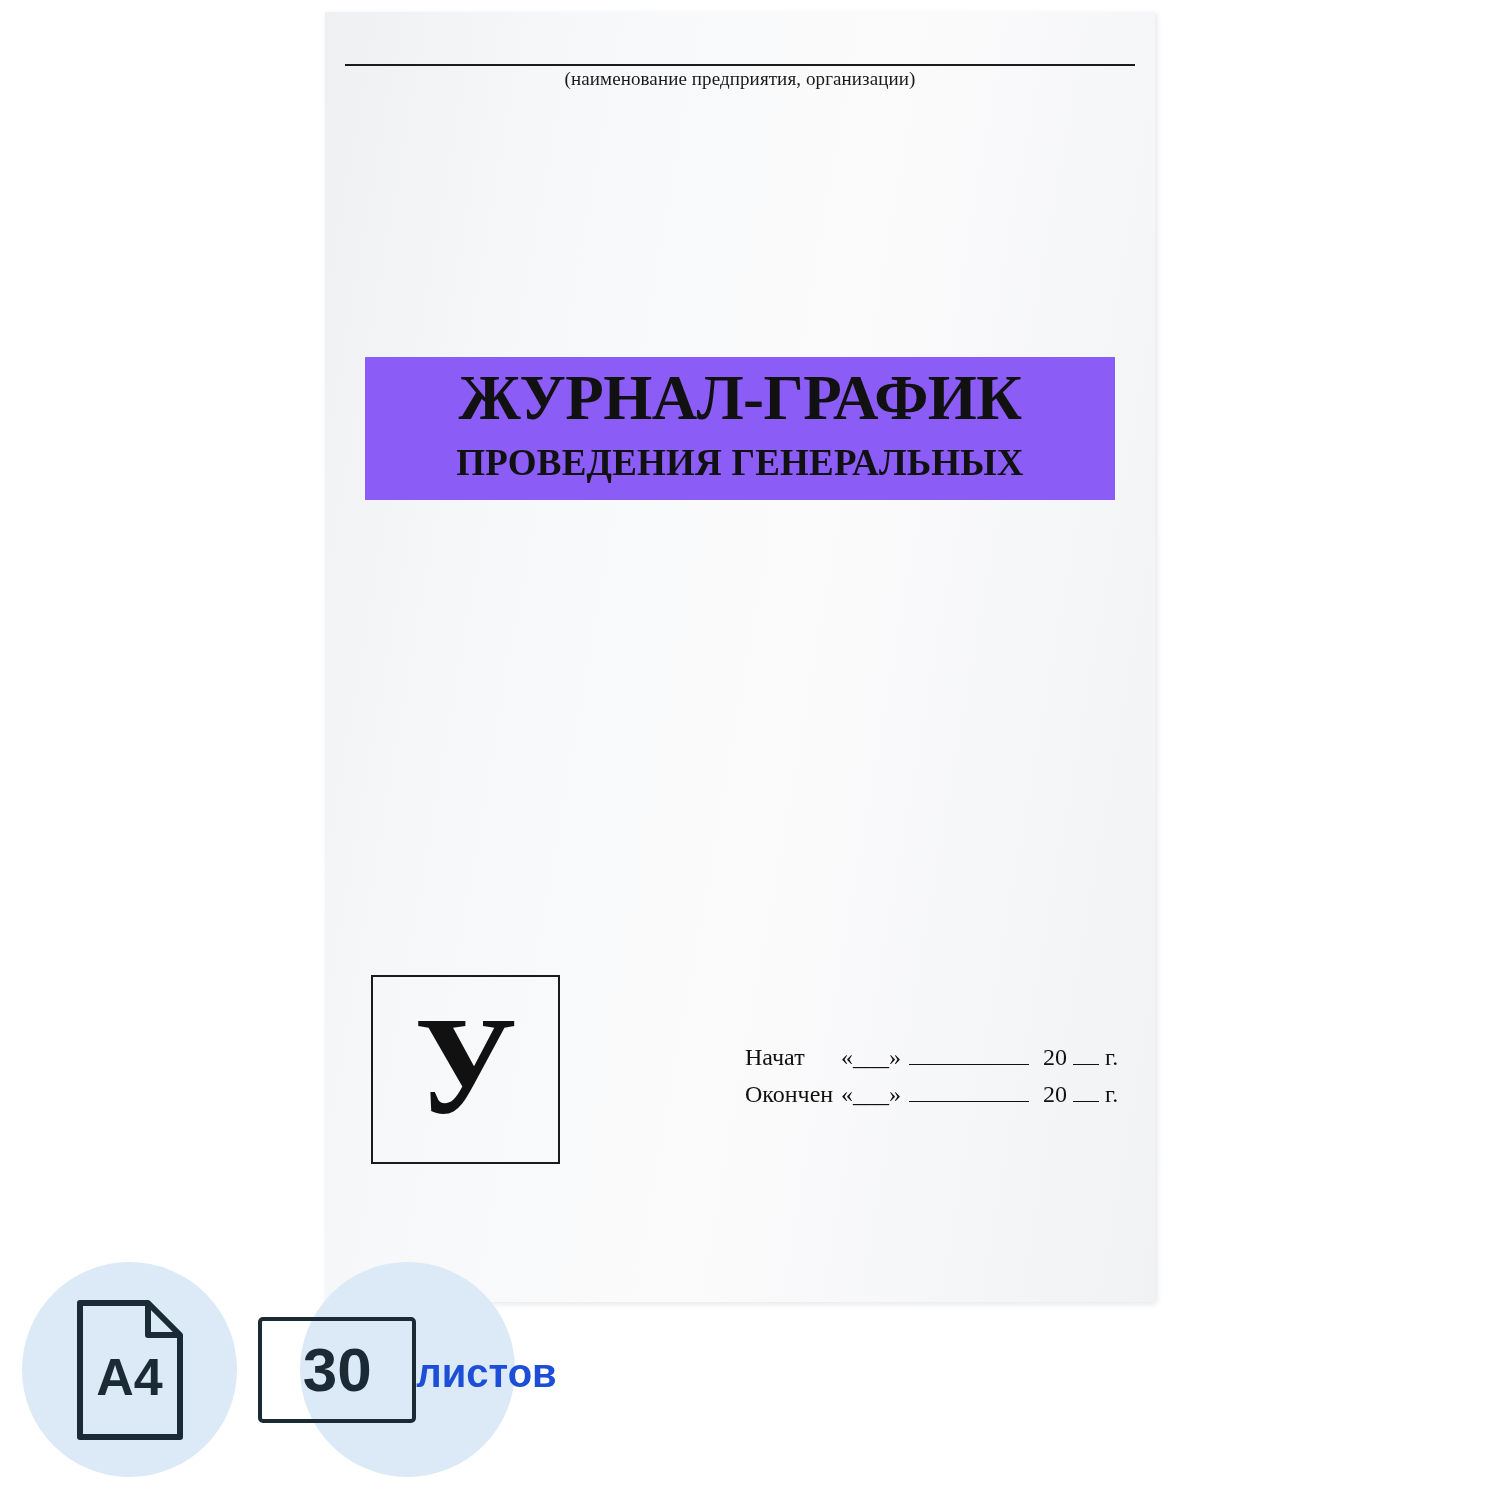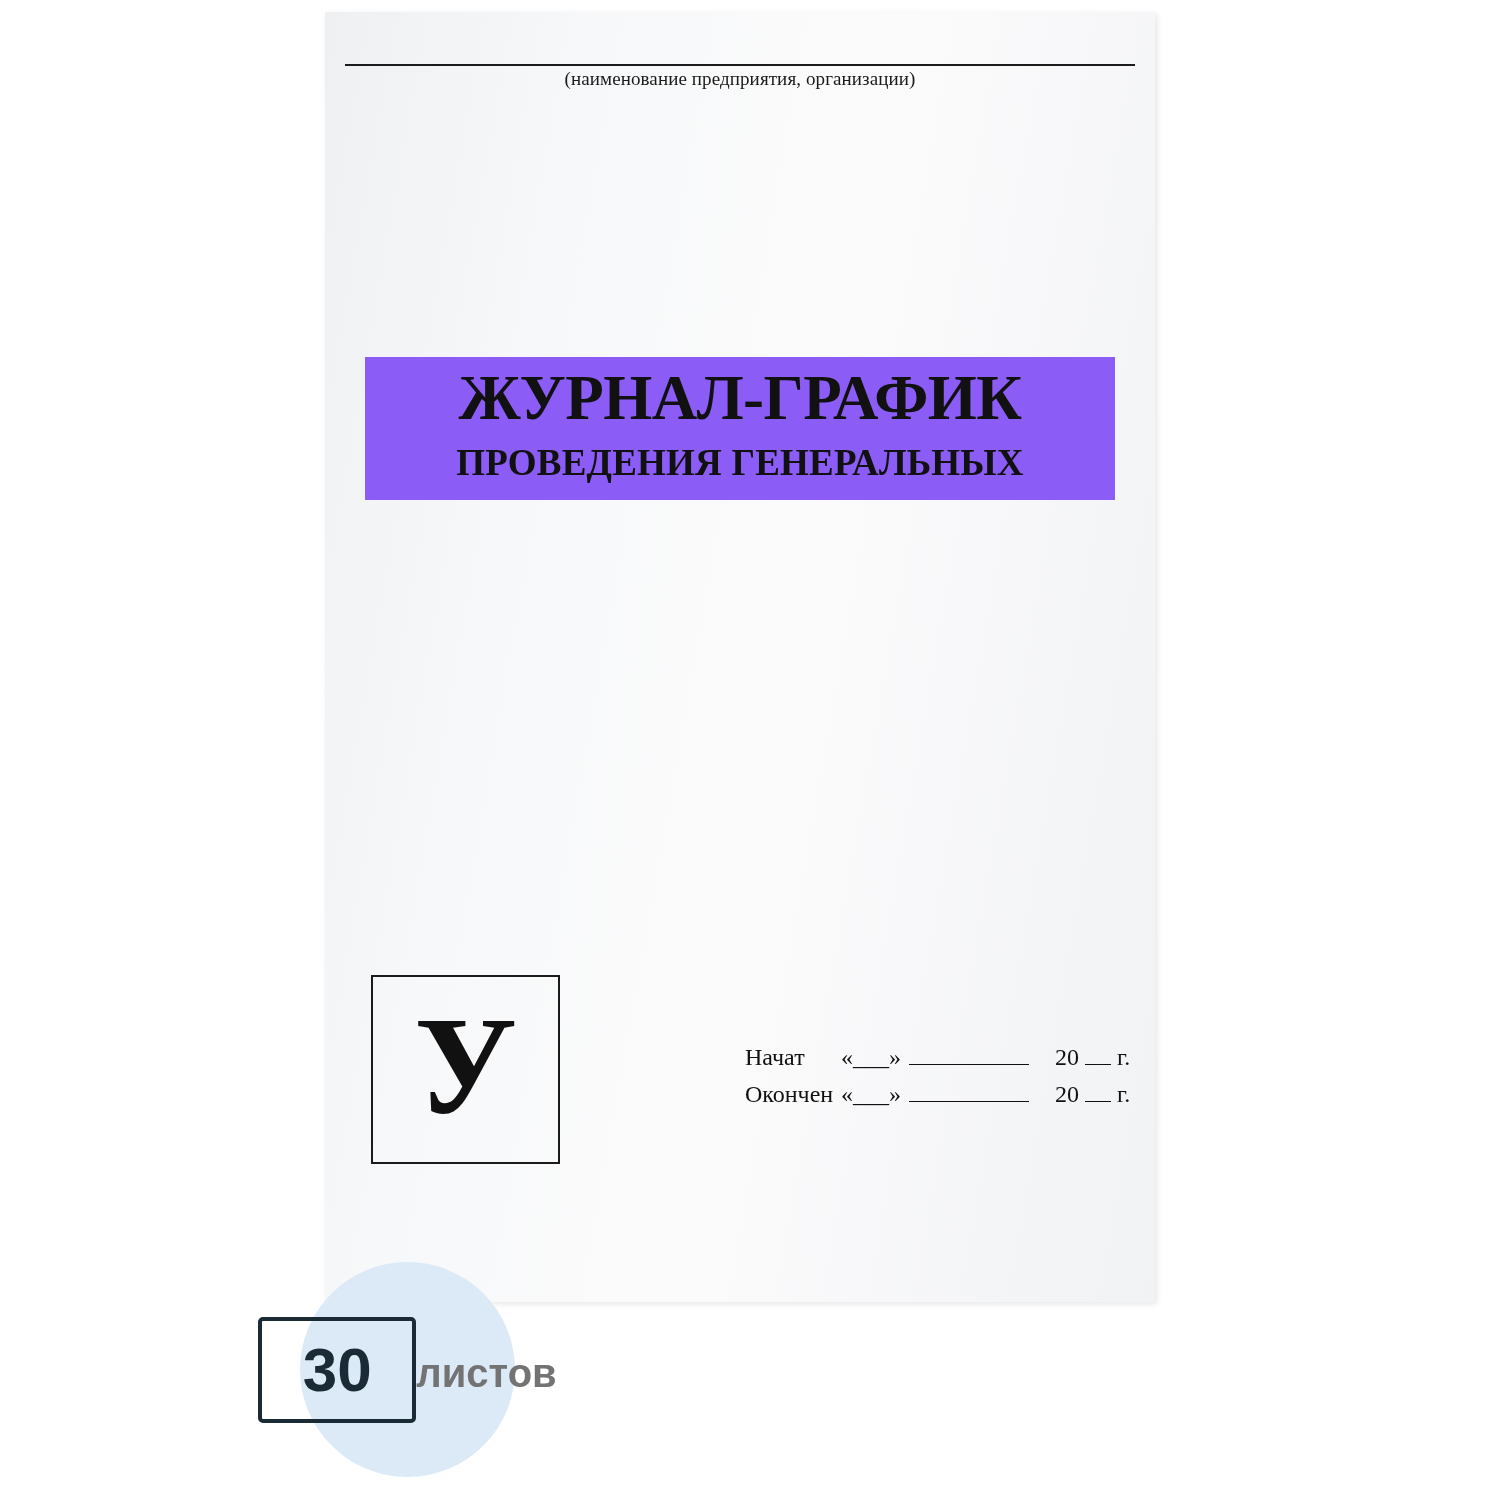--- a/index.html
+++ b/index.html
@@ -136,21 +136,21 @@
     letter-spacing: 0px;
   }
   .dates .blank {
     display: inline-block;
     width: 120px;
     border-bottom: 1.5px solid #111;
     margin: 0 8px;
     height: 16px;
   }
   .dates .yy {
-    margin-left: 18px;
+    margin-left: 6px;
   }
   .dates .short-blank {
     display: inline-block;
     width: 26px;
     border-bottom: 1.5px solid #111;
     margin: 0 6px;
     height: 16px;
   }
 
   
@@ -219,21 +219,21 @@
     font-weight: bold;
     font-size: 62px;
     color: #1b2b36;
     line-height: 1;
   }
   .sheets-word {
     margin-top: 6px;
     font-family: "Liberation Sans", sans-serif;
     font-weight: bold;
     font-size: 40px;
-    color: #737373;
+    color: #1d4ed8;
     line-height: 1;
   }
 </style>
 </head>
 <body>
 
 <div id="product-photo">
 
   <div id="cover-sheet">
     <div id="cover-shade"></div>
@@ -263,20 +263,29 @@
         <span class="lbl">Окончен</span>
         <span class="q">«___»</span>
         <span class="blank"></span>
         <span class="yy">20</span>
         <span class="short-blank"></span>
         <span>г.</span>
       </div>
     </div>
   </div>
 
+  <div class="badge" id="badge-a4">
+    <div class="a4-doc">
+      <svg width="112" height="142" viewBox="0 0 112 142" xmlns="http://www.w3.org/2000/svg">
+        <path d="M6 4 H74 L106 36 V138 H6 Z" fill="none" stroke="#1b2b36" stroke-width="6" stroke-linejoin="round"></path>
+        <path d="M74 4 V36 H106" fill="none" stroke="#1b2b36" stroke-width="6" stroke-linejoin="round"></path>
+      </svg>
+      <div class="a4-label">А4</div>
+    </div>
+  </div>
 
   <div class="badge" id="badge-sheets">
     <div class="sheets-wrap">
       <div class="sheets-box">
         <span class="sheets-count">30</span>
       </div>
       <div class="sheets-word">листов</div>
     </div>
   </div>
 

